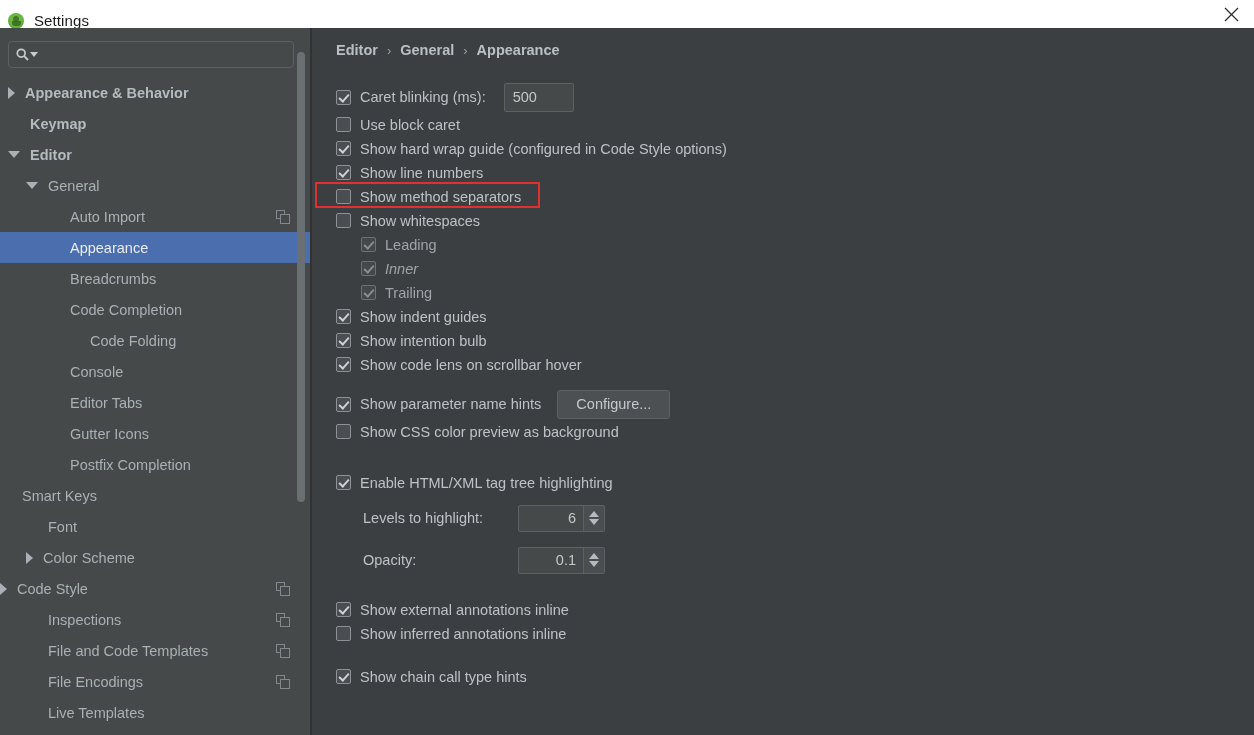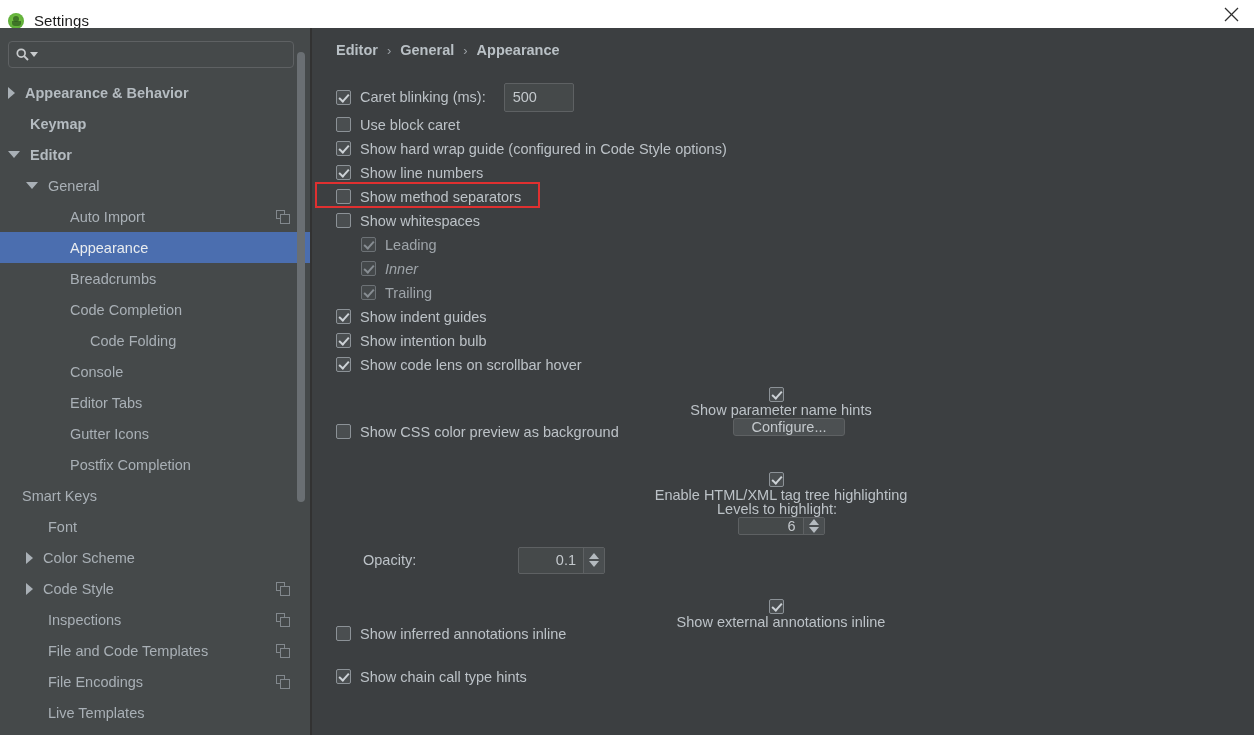--- a/index.html
+++ b/index.html
@@ -205,21 +205,21 @@
     position: absolute;
     top: 52px; left: 24px;
     width: 890px;
   }
   .row {
     display: flex;
     align-items: center;
     height: 21px;
     margin-bottom: 3px;
   }
-  .row.gap-top { margin-top: 12px; flex-direction: column; }
+  .row.gap-top { margin-top: 12px; }
   .row.tall { height: 34px; margin-bottom: 0; }
 
   .cb {
     width: 15px; height: 15px;
     box-sizing: border-box;
     flex: none;
     border: 1px solid #8c9297;
     border-radius: 2px;
     background: #4a4e50;
     position: relative;
@@ -413,21 +413,21 @@
           <span class="tree-label">Smart Keys</span>
         </div>
         <div class="tree-row" style="padding-left: 26px;">
           <span class="tw hidden" style="margin-right: 10px;"></span>
           <span class="tree-label">Font</span>
         </div>
         <div class="tree-row" style="padding-left: 26px;">
           <span class="tw right" style="margin-right: 10px;"></span>
           <span class="tree-label">Color Scheme</span>
         </div>
-        <div class="tree-row" style="padding-left: 26px;">
+        <div class="tree-row" style="">
           <span class="tw right" style="margin-right: 10px;"></span>
           <span class="tree-label">Code Style</span>
           <span class="copy-icon">
             <i class="back"></i>
             <i class="front"></i>
           </span>
         </div>
         <div class="tree-row" style="padding-left: 26px;">
           <span class="tw hidden" style="margin-right: 10px;"></span>
           <span class="tree-label">Inspections</span>
@@ -553,21 +553,21 @@
           <button class="btn">Configure...</button>
         </div>
         <div class="row">
           <span class="cb"></span>
           <span class="lbl">Show CSS color preview as background</span>
         </div>
         <div class="row gap-top" style="margin-top: 30px;">
           <span class="cb checked"></span>
           <span class="lbl">Enable HTML/XML tag tree highlighting</span>
         </div>
-        <div class="row tall" style="margin-top: 8px; flex-direction: column;">
+        <div class="row tall" style="margin-top: 8px;">
           <span class="field-label">Levels to highlight:</span>
           <div class="spinner">
             <input type="text" value="6" style="">
             <div class="spin-btns">
               <span class="spin-up"></span>
               <span class="spin-down"></span>
             </div>
           </div>
         </div>
         <div class="row tall" style="margin-top: 8px;">

